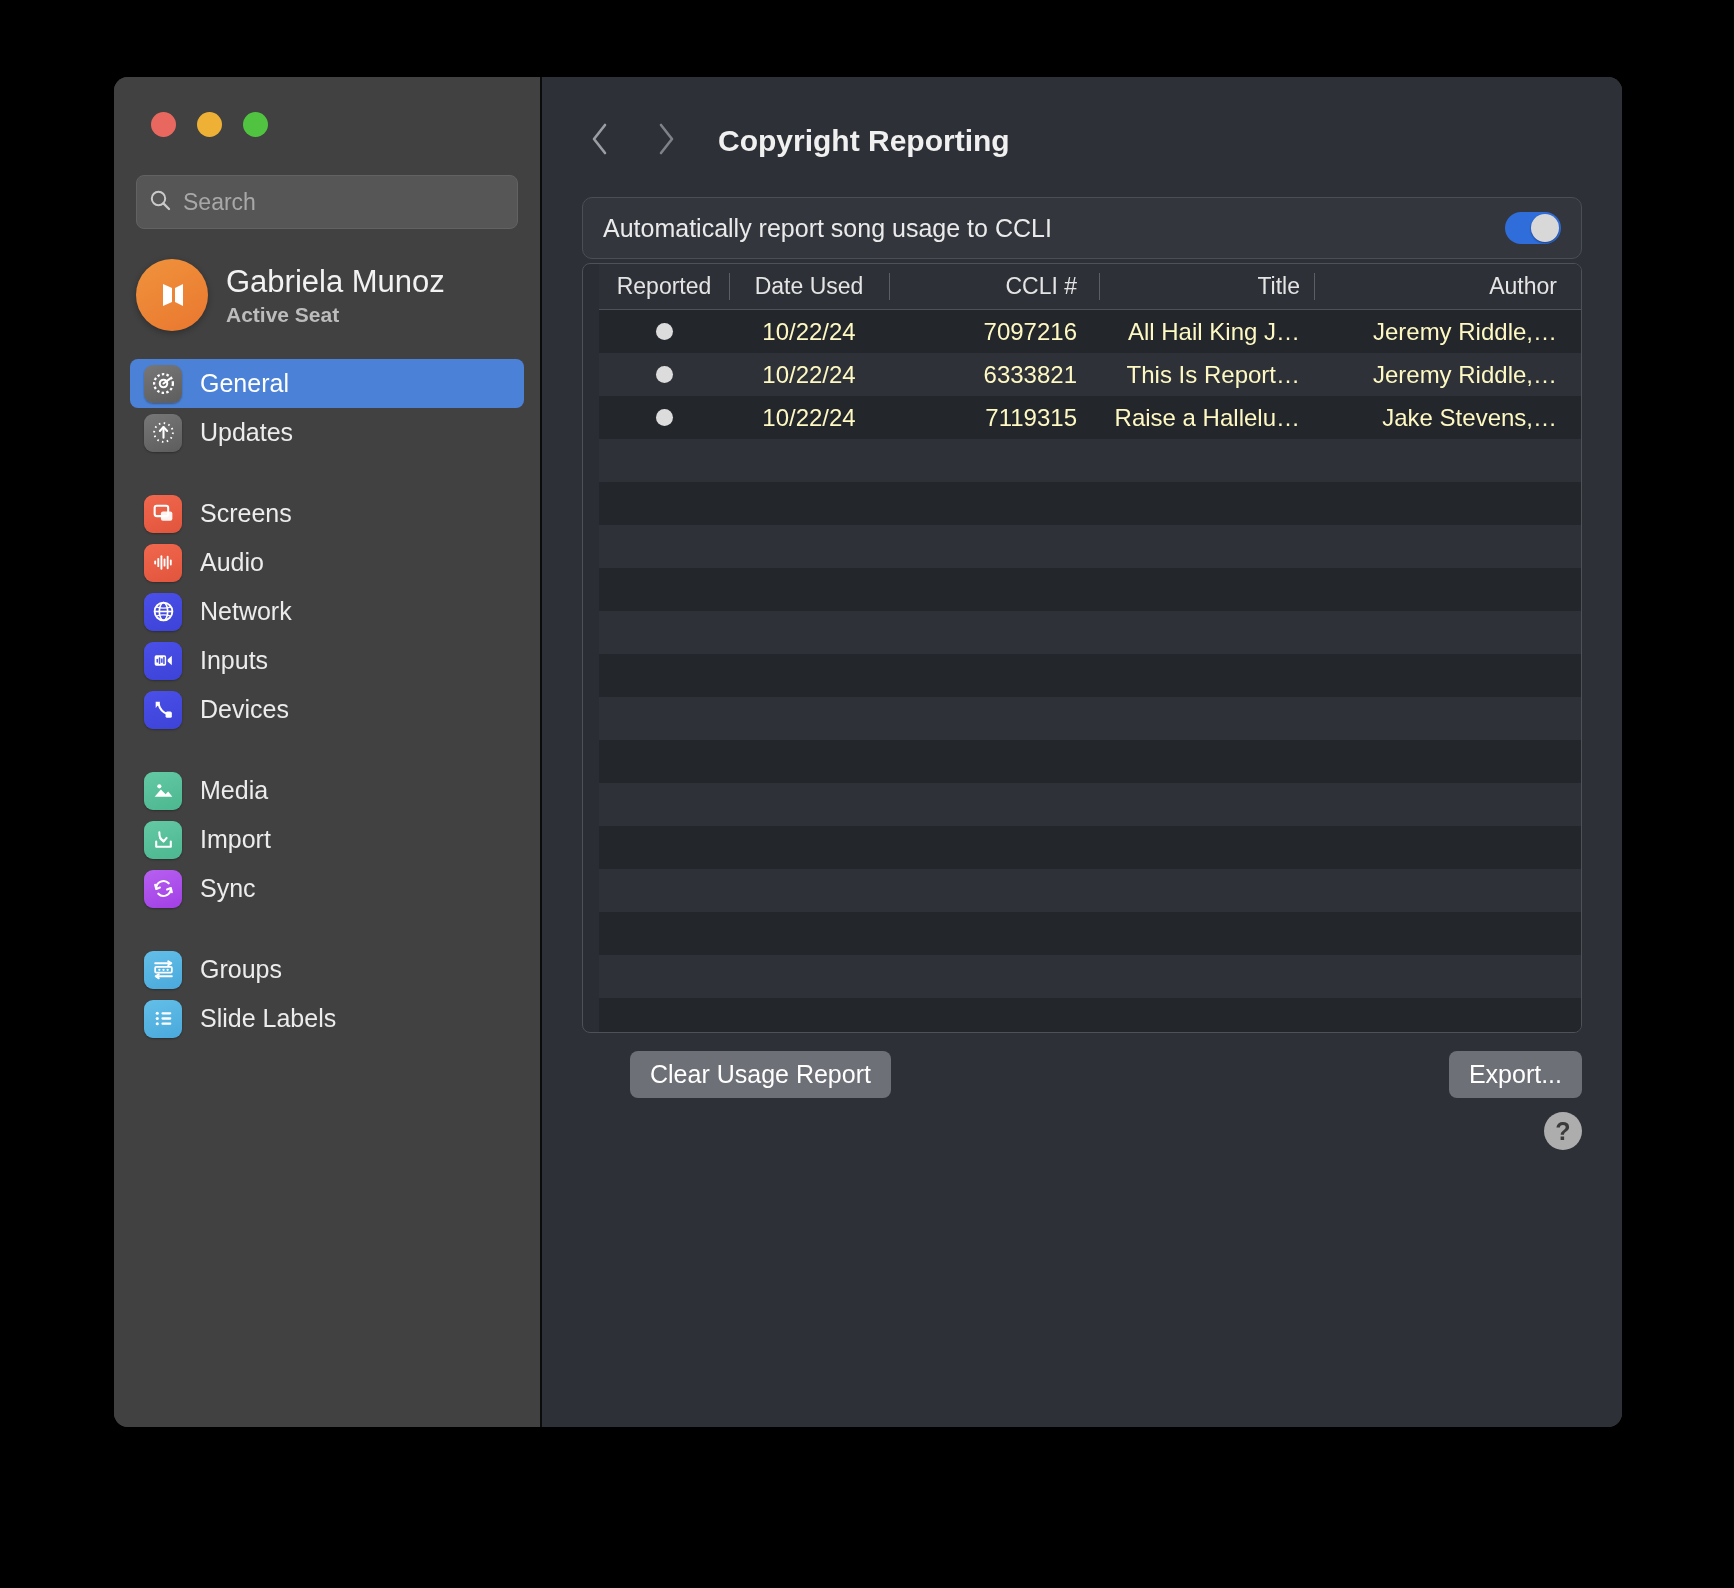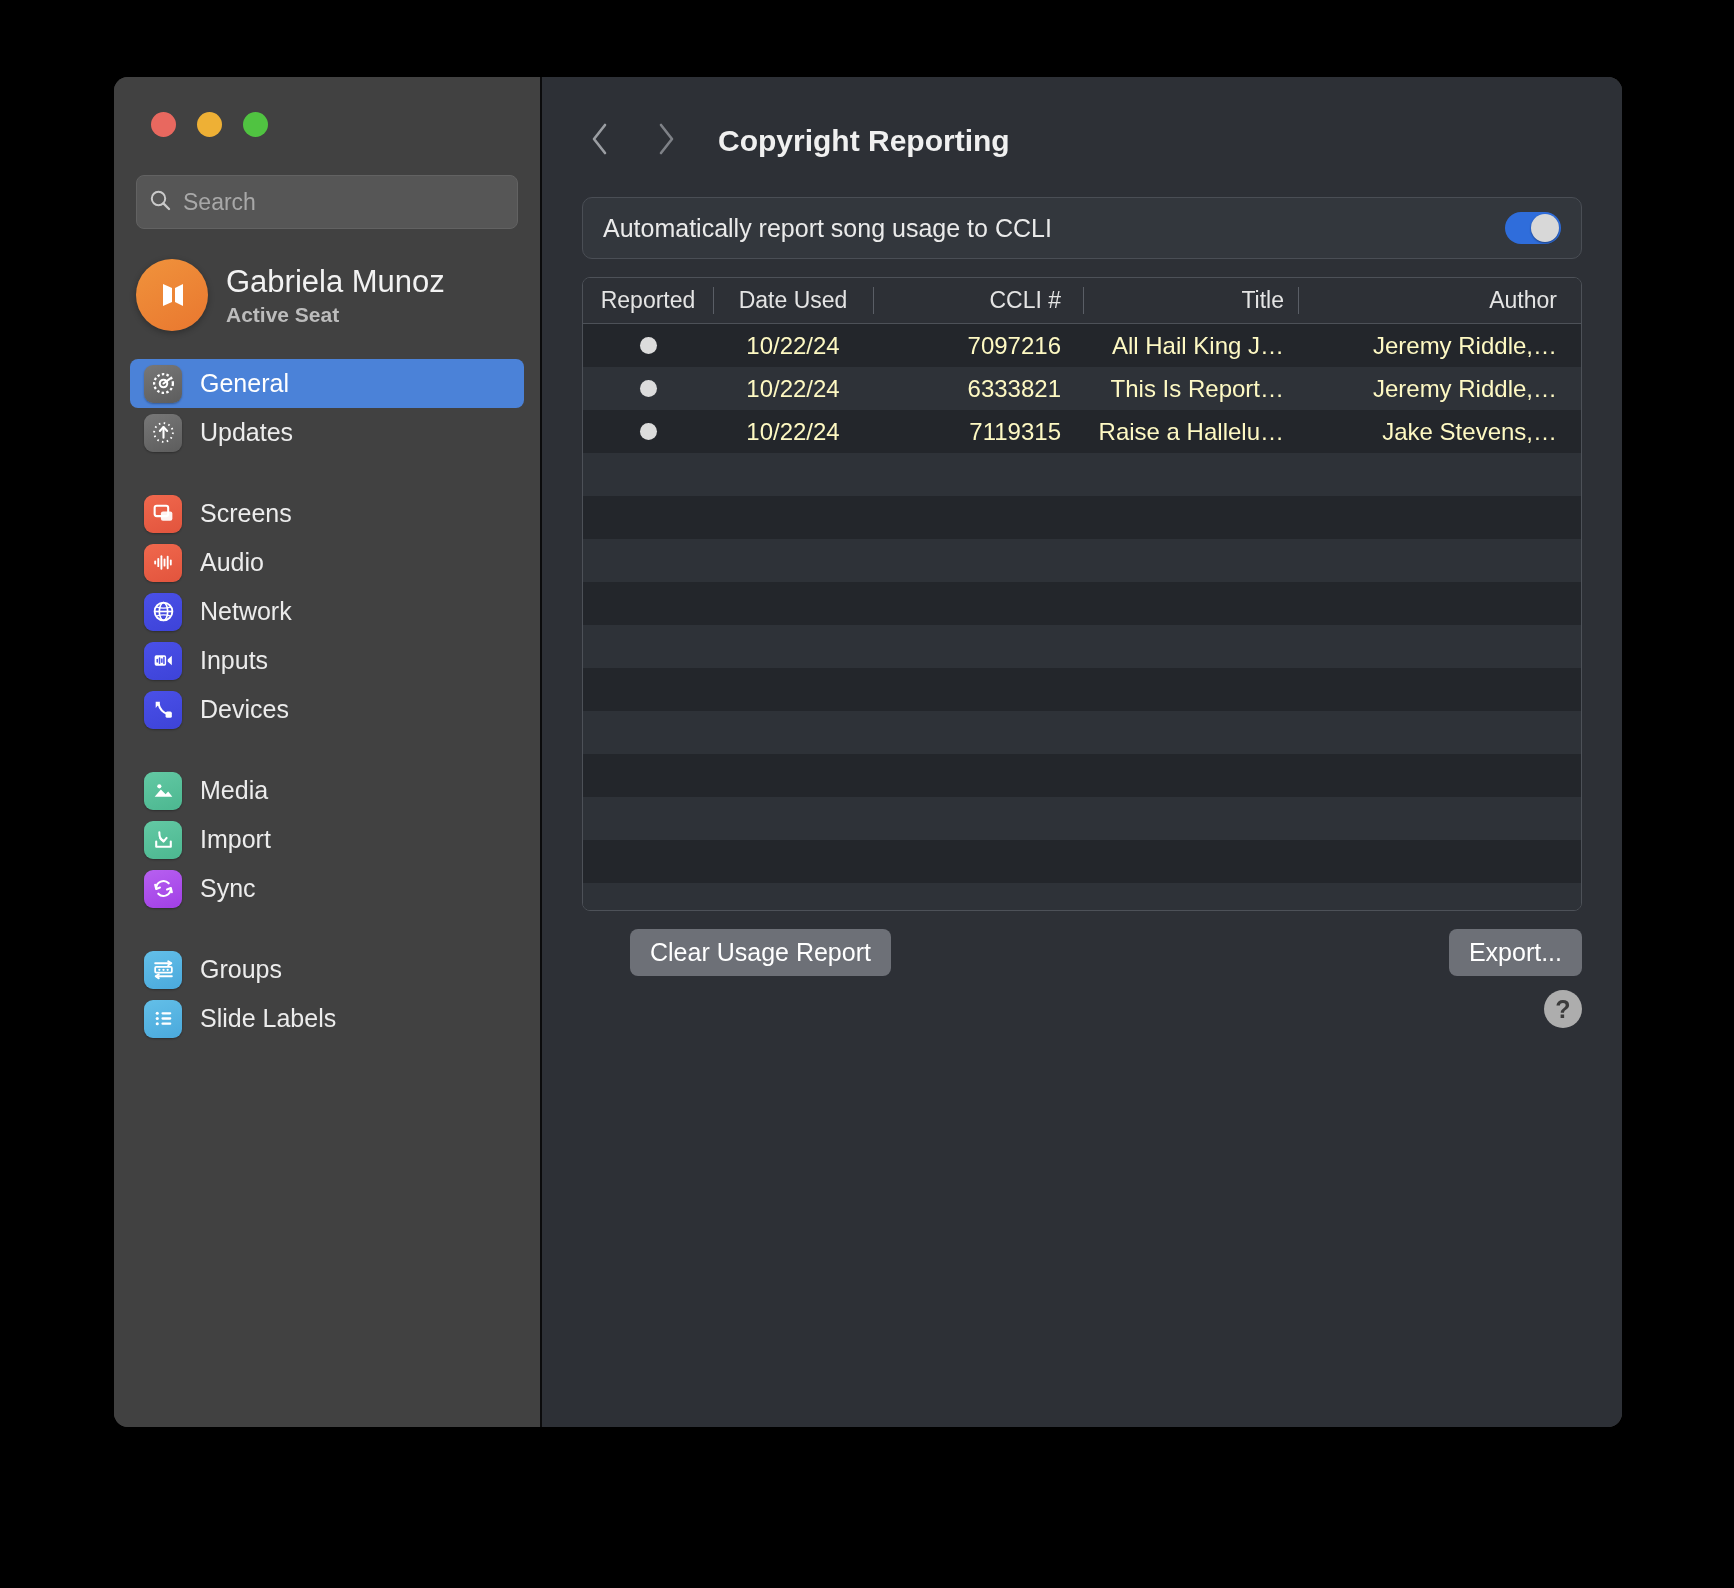--- a/index.html
+++ b/index.html
@@ -164,28 +164,29 @@
   }
 
   .section-title {
     margin-top: 38px;
     font-size: 27px;
     font-weight: bold;
     color: #f0f0f0;
   }
 
   .table-wrap {
-    margin-top: 18px;
+    margin-top: 4px;
     border: 1px solid #4d5158;
     border-radius: 8px;
     overflow: hidden;
-    height: 634px;
+    height: 770px;
     display: flex;
     flex-direction: column;
     background: #2a2d33;
+    padding-left: 16px;
   }
   .thead {
     display: flex;
     height: 46px;
     align-items: stretch;
     background: #2d3036;
     border-bottom: 1px solid #4d5158;
     flex: 0 0 auto;
   }
   .th {

